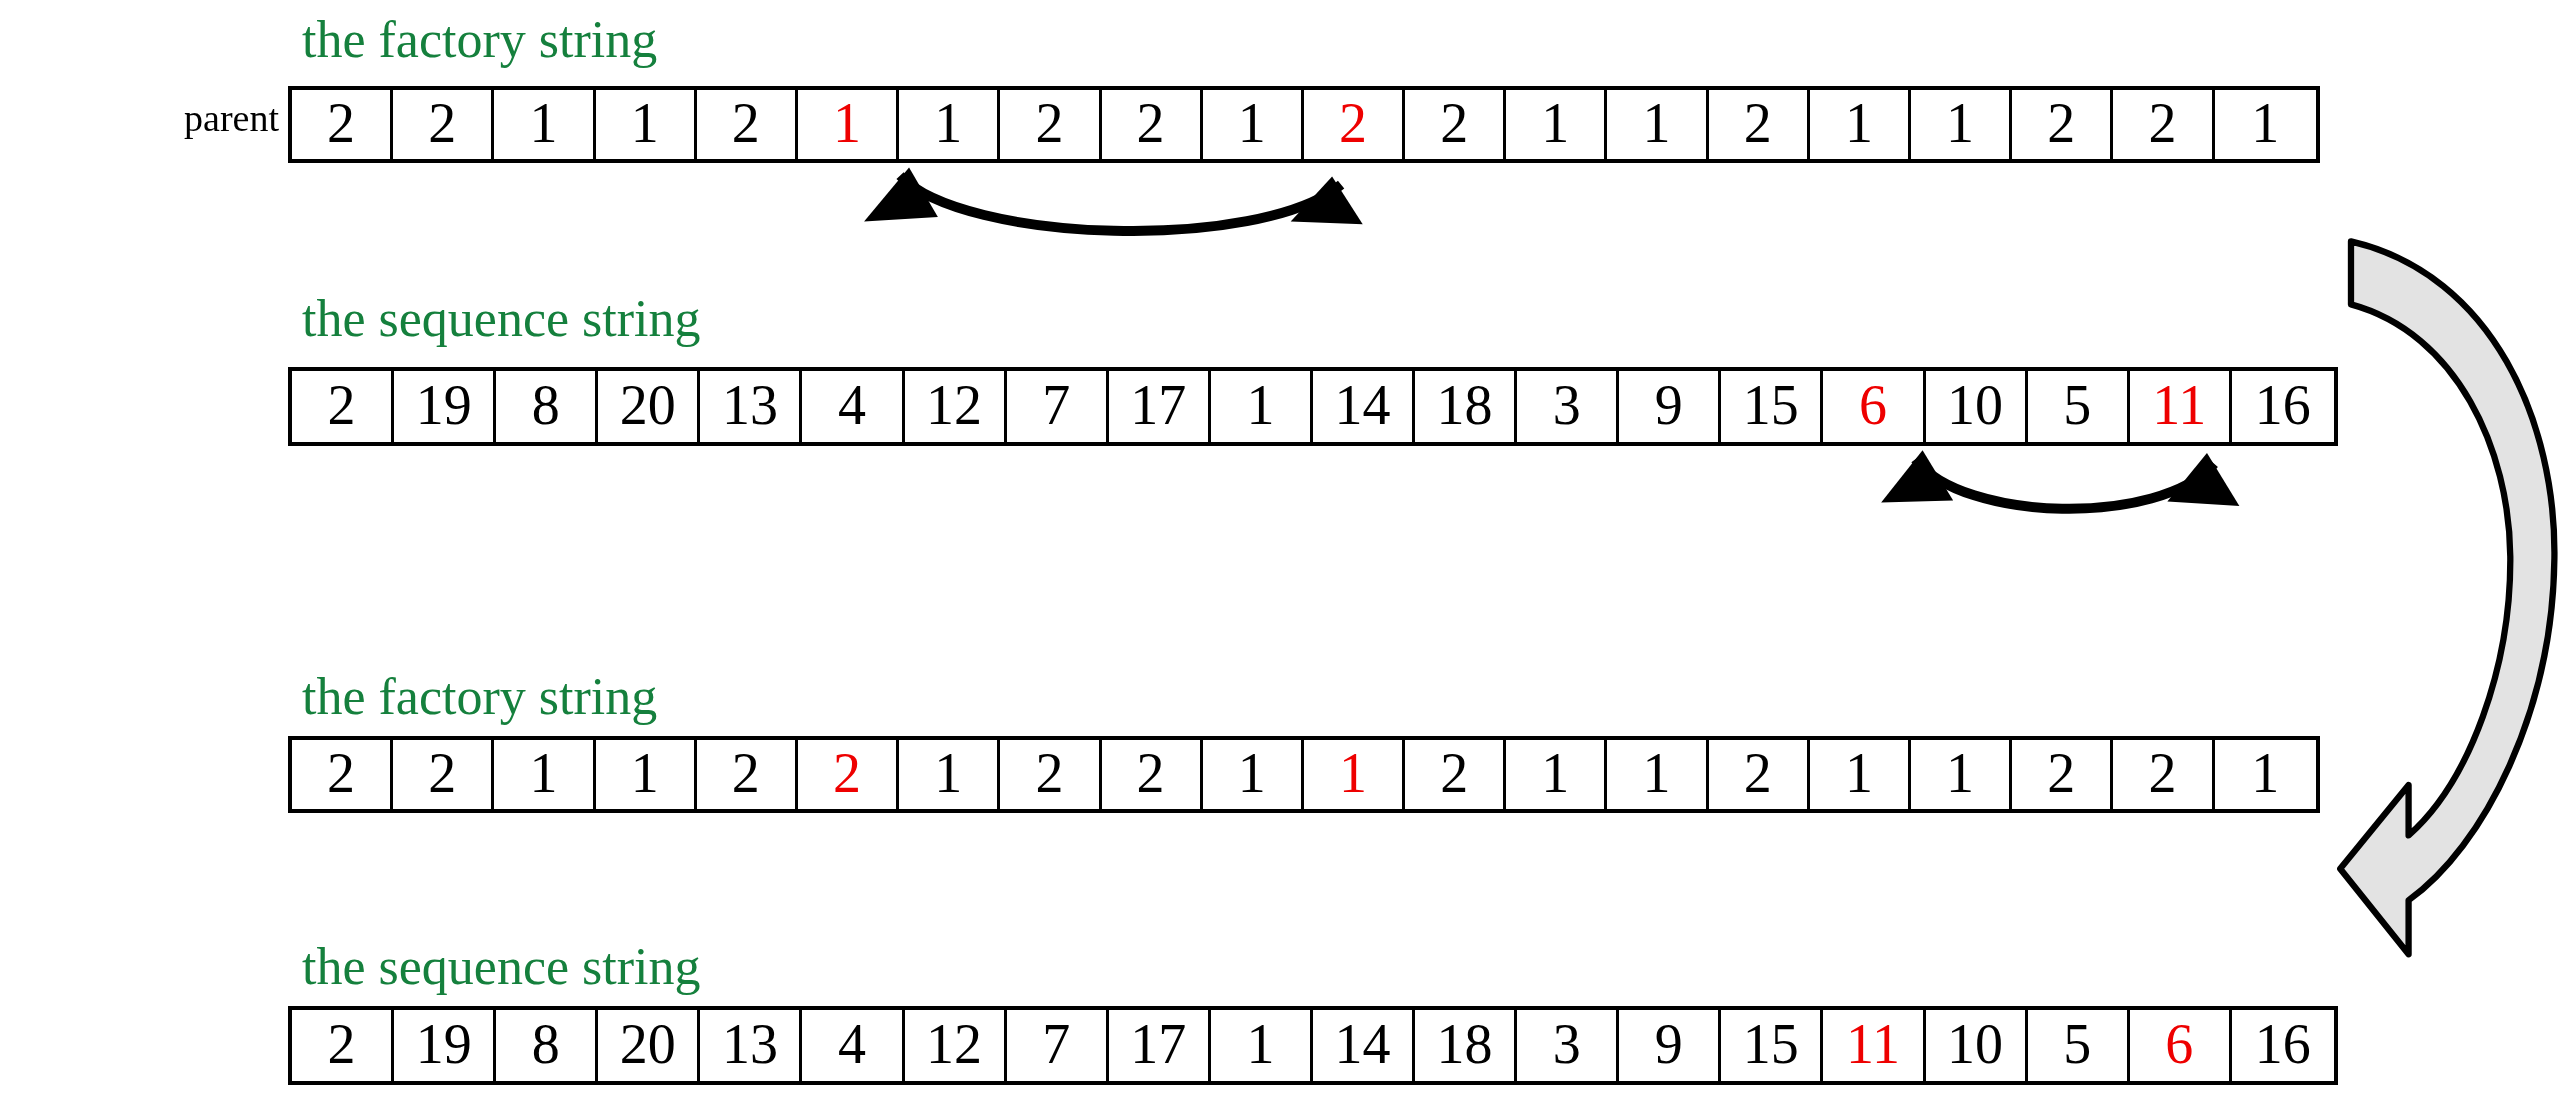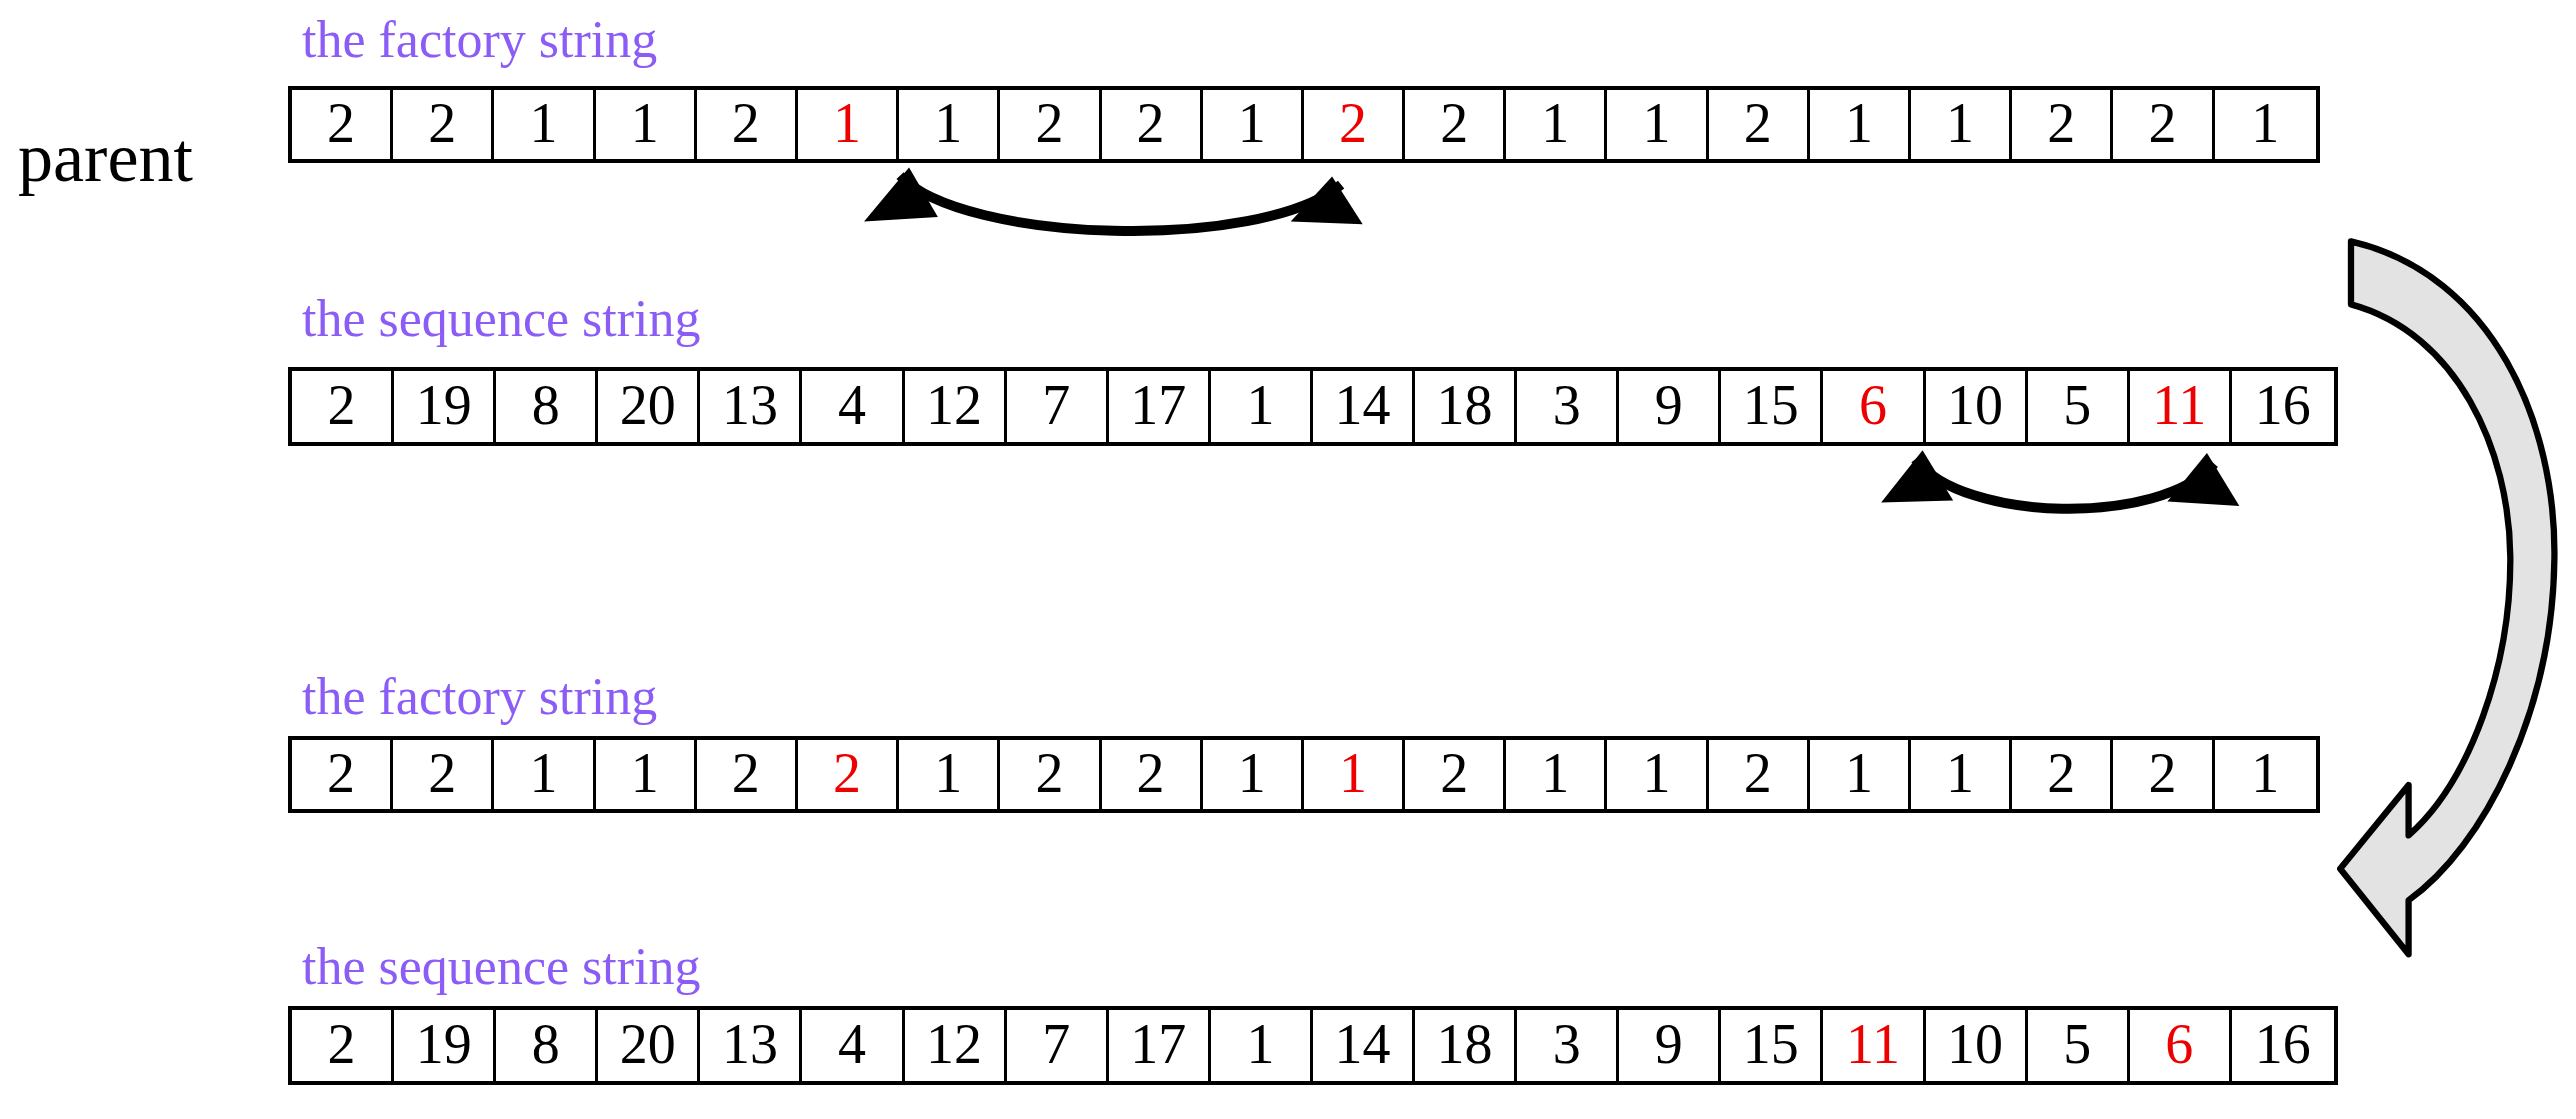--- a/index.html
+++ b/index.html
@@ -8,32 +8,31 @@
     background:#ffffff;
     font-family:"Liberation Serif","DejaVu Serif",serif;
     overflow:hidden;
     position:relative;
   }
   #stage{position:absolute;left:0;top:0;width:2576px;height:1120px;}
 
   
   .side-label{
     position:absolute;
-    font-size:70px;
+    font-size:38px;
     line-height:1;
     color:#000;
     white-space:nowrap;
-    text-align:left;
-    margin-top:24px;
+    text-align:right;
   }
   .cap{
     position:absolute;
     font-size:52px;
     line-height:1;
-    color:#8b5cf6;
+    color:#15803d;
     white-space:nowrap;
   }
 
   
   .strip{
     position:absolute;
     display:flex;
     border:4.5px solid #000;
     background:#fff;
     box-sizing:border-box;

